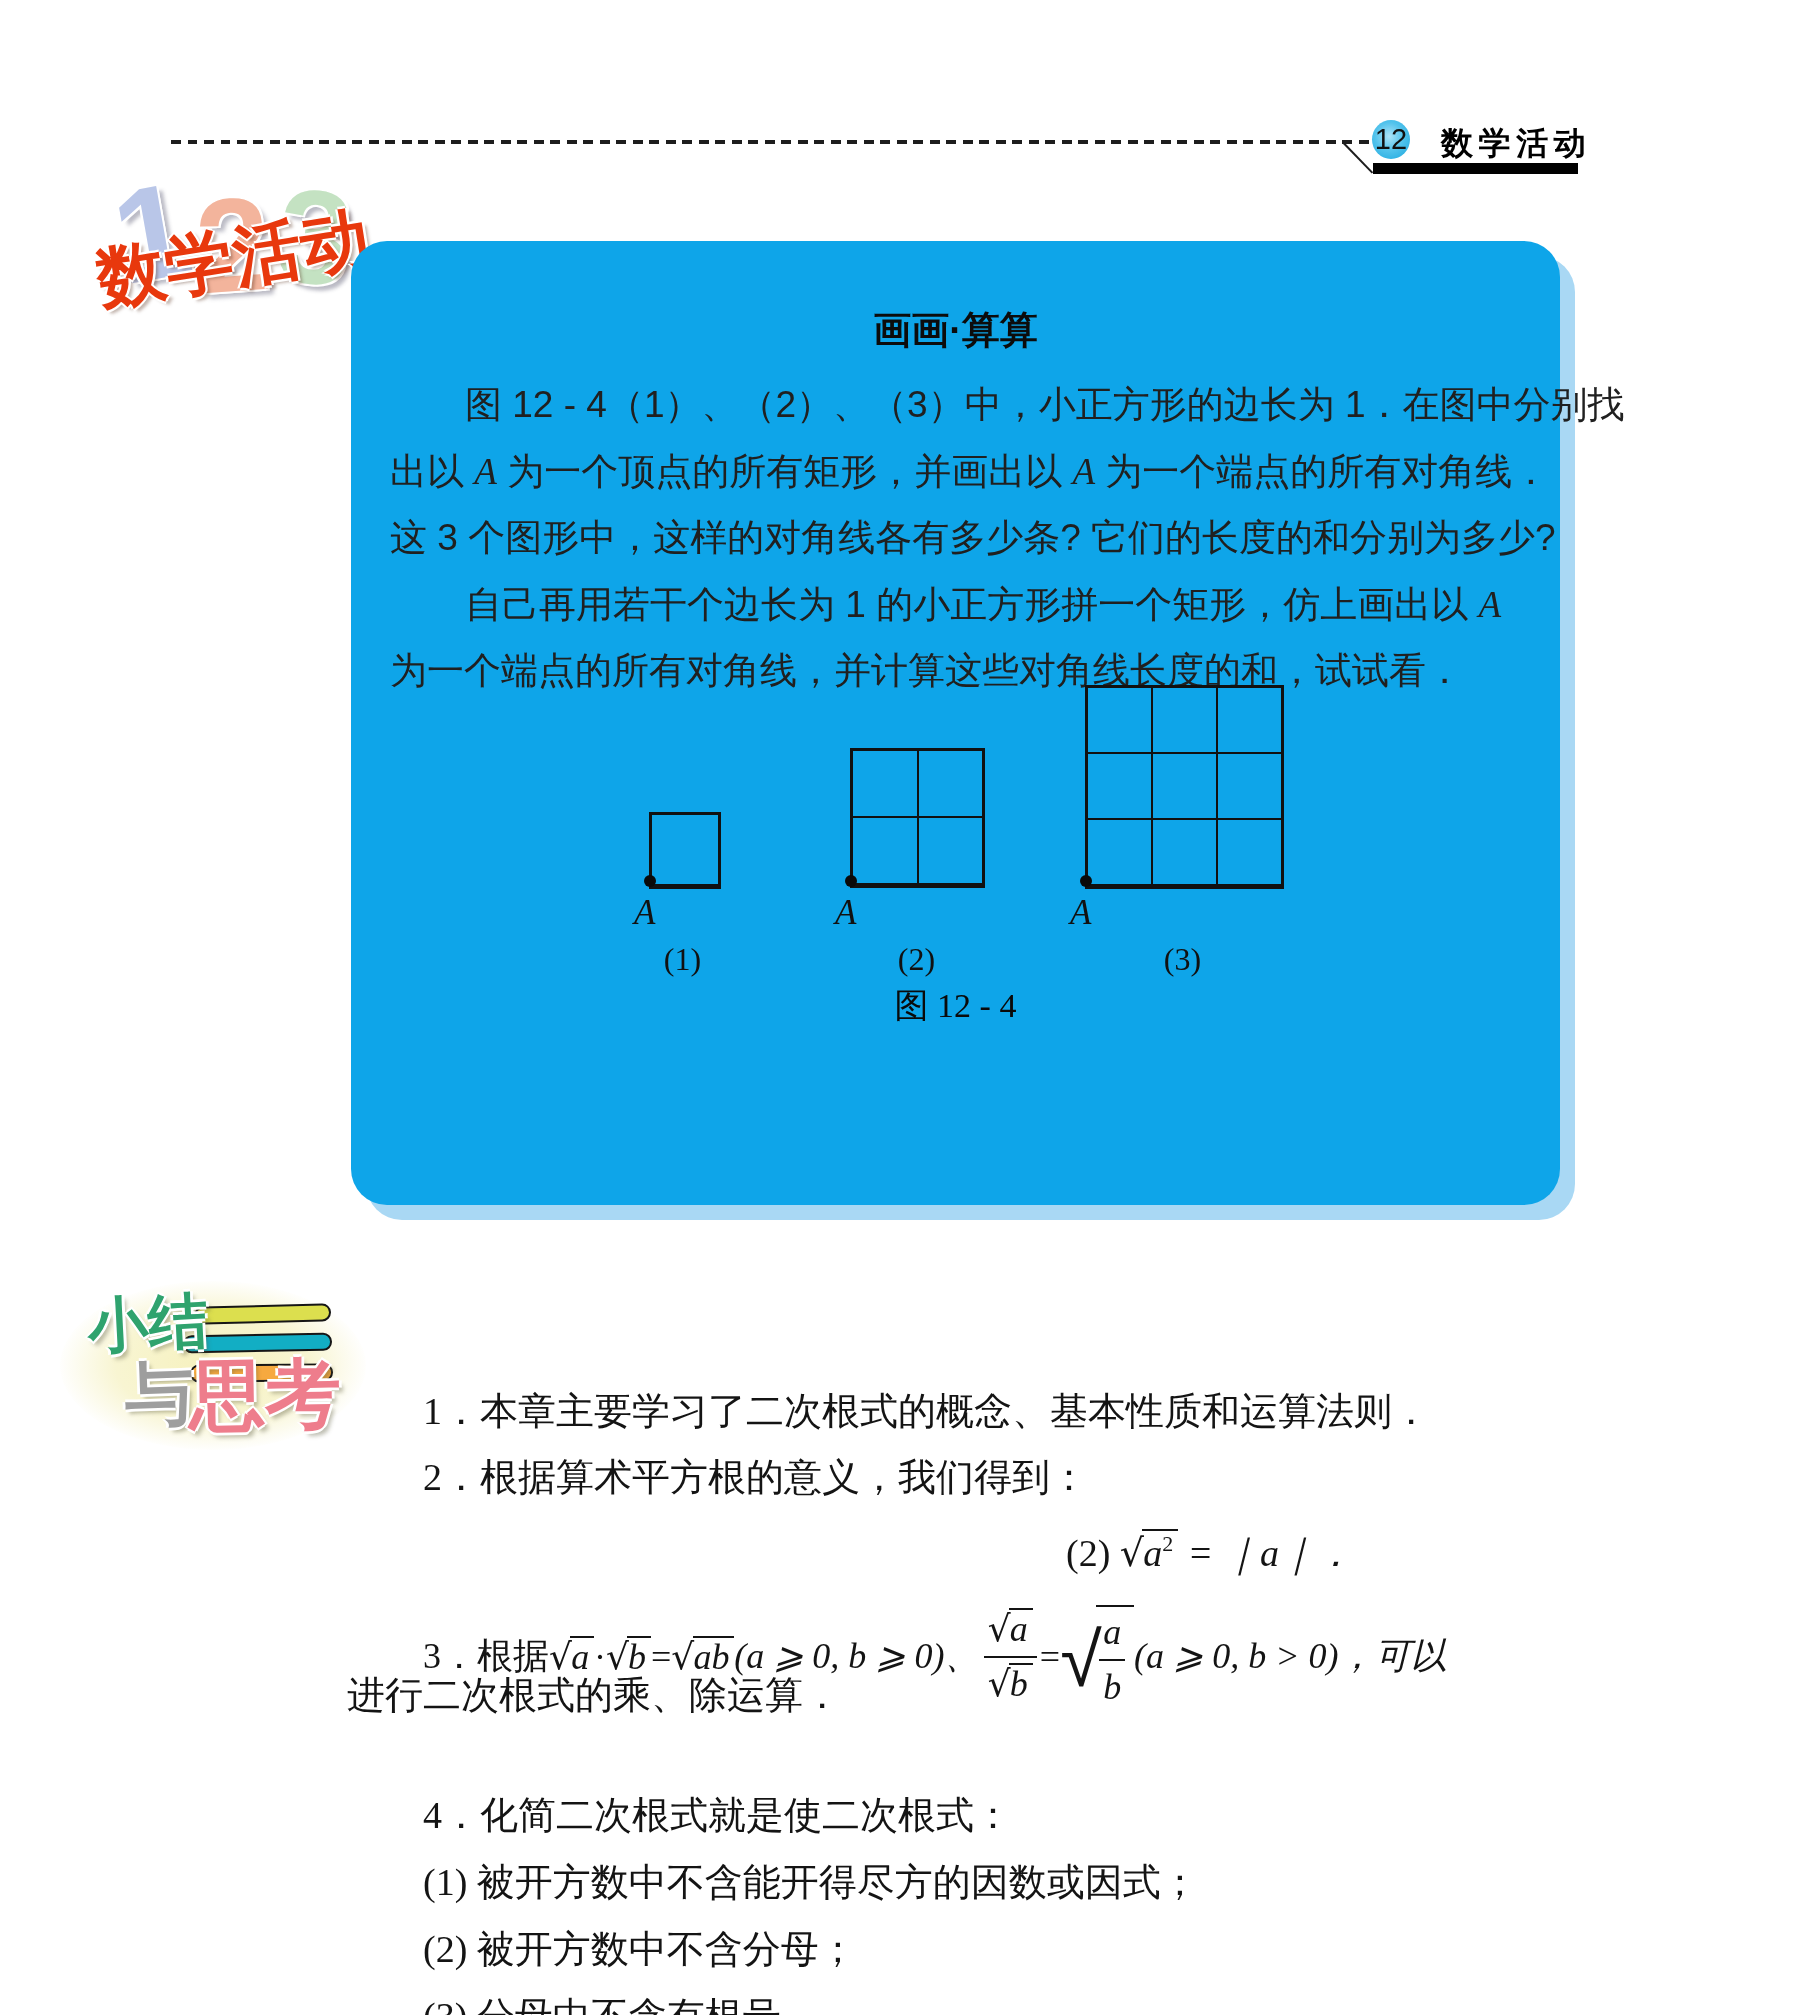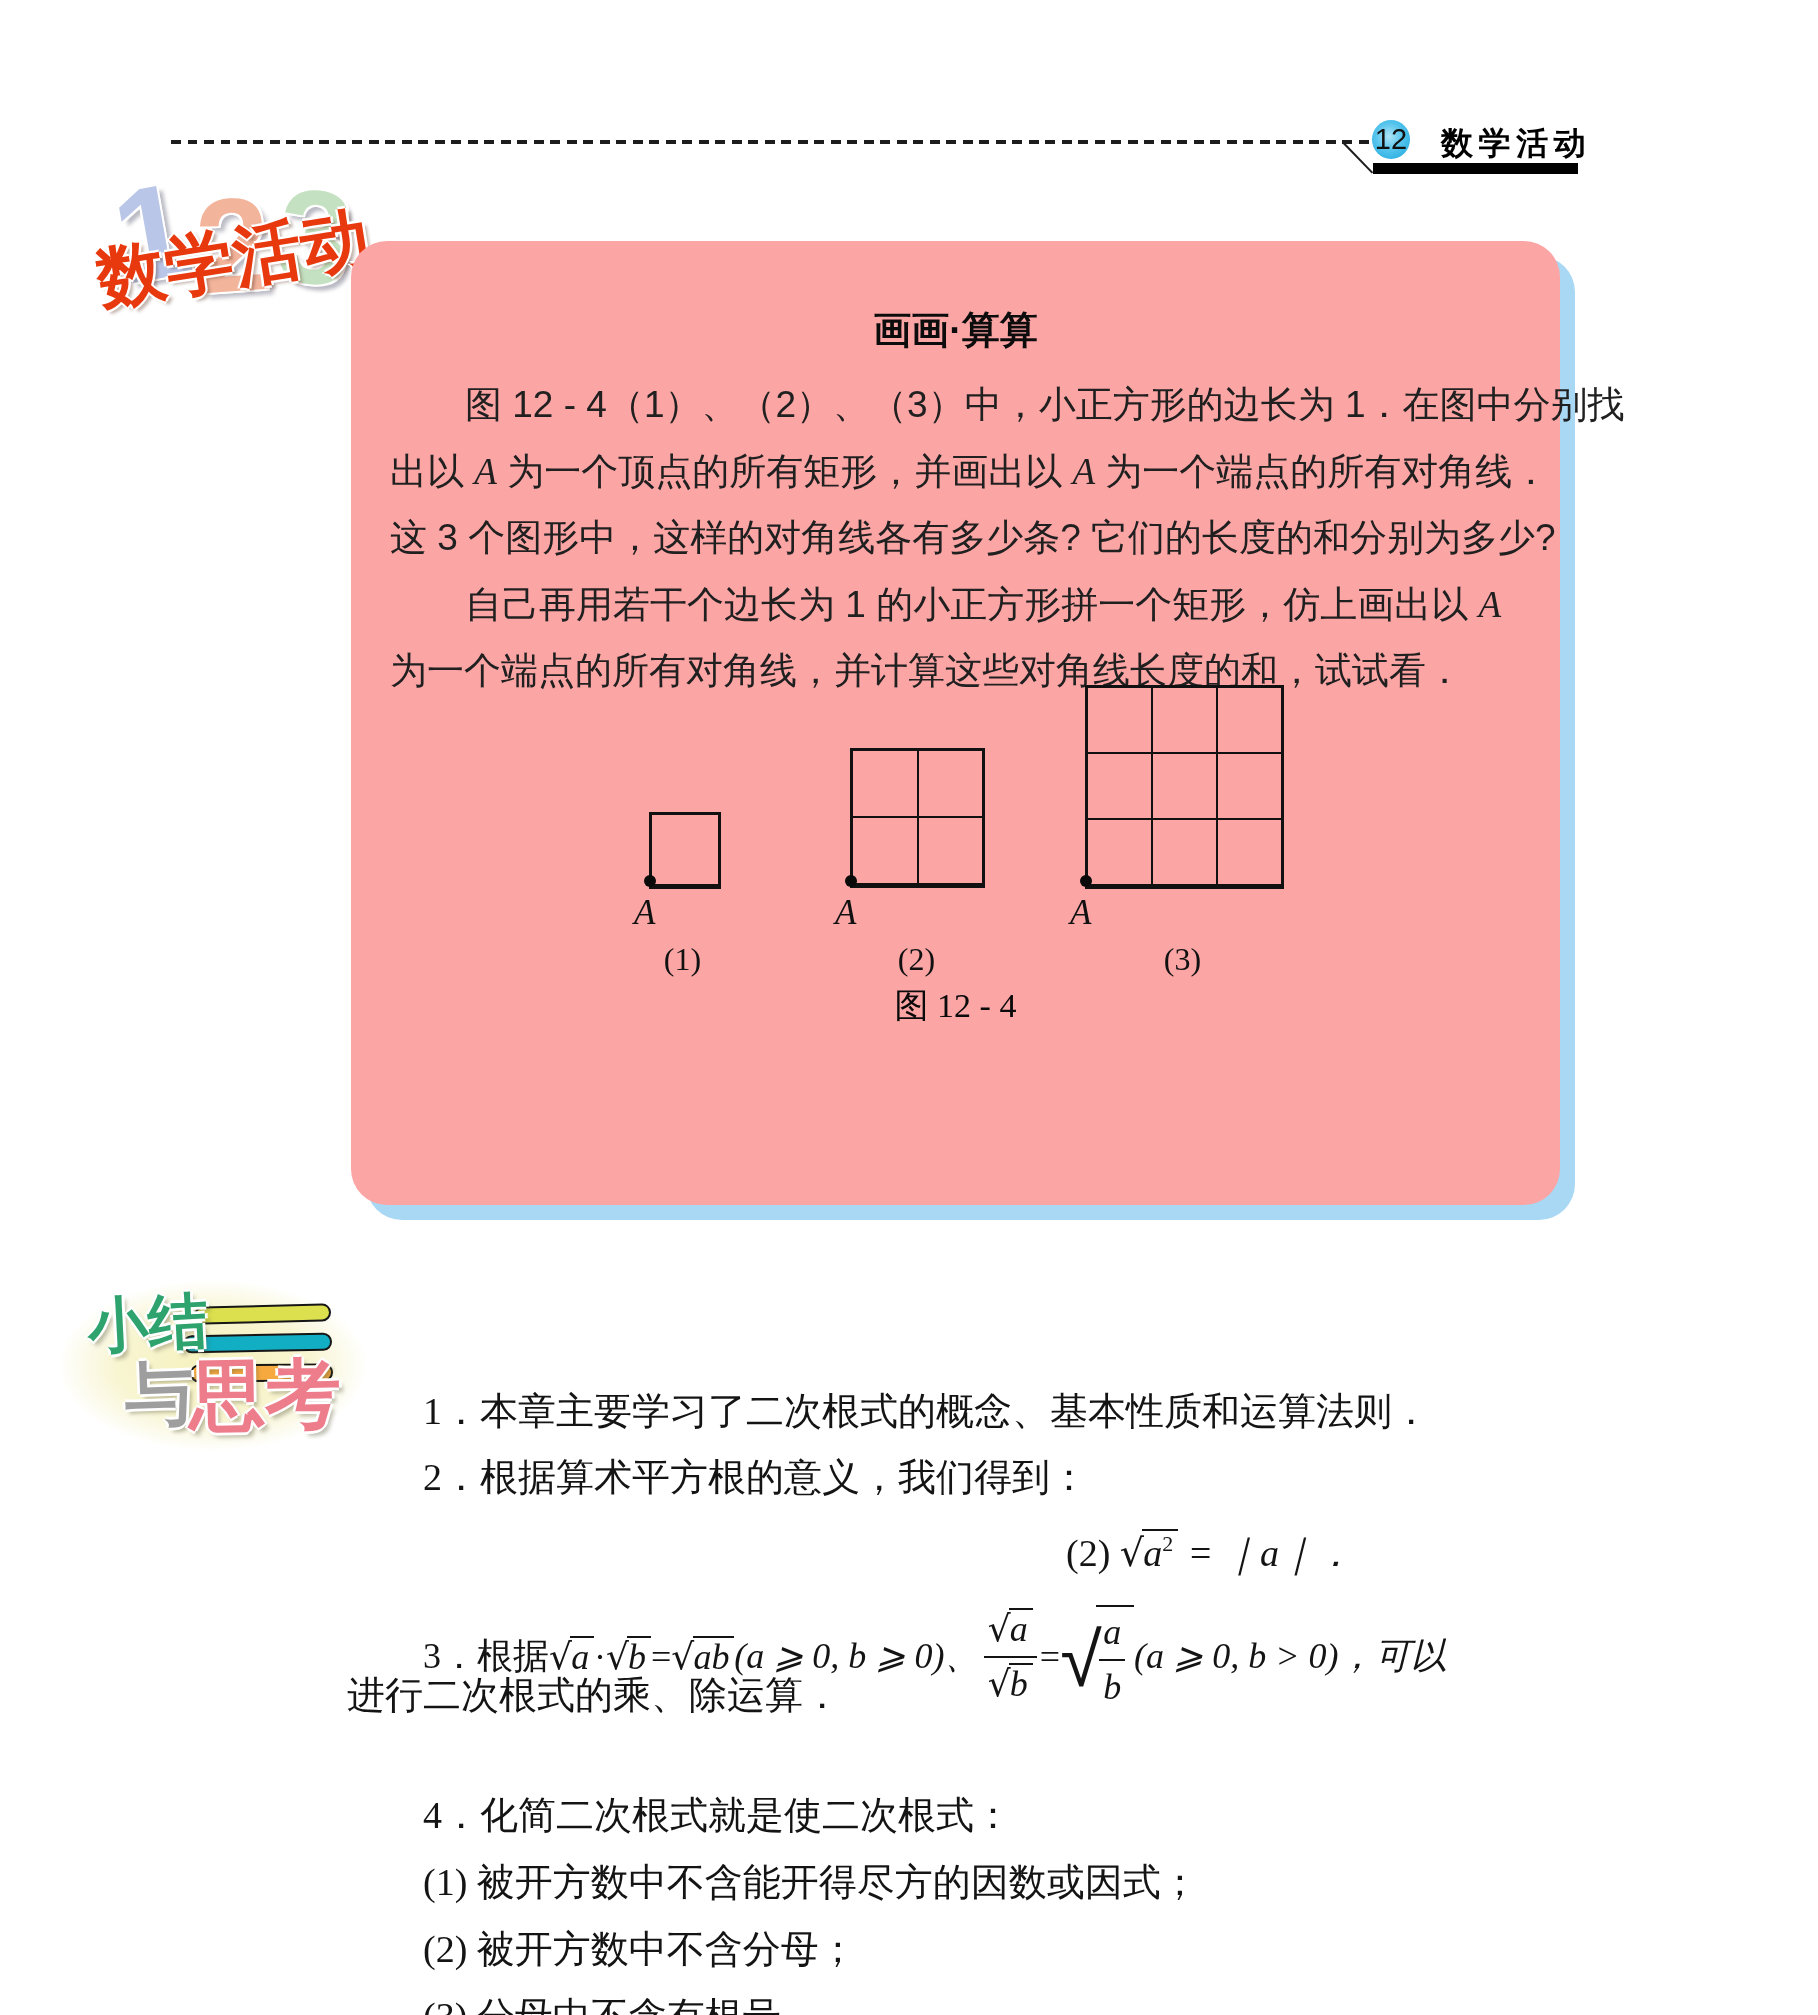--- a/index.html
+++ b/index.html
@@ -30,21 +30,21 @@
   .n3{left:185px;top:10px;color:#c4e2c2;transform:rotate(6deg);}
   .logo-red{position:absolute;left:3.2px;top:52px;width:282px;
     font-family:"Liberation Sans","DejaVu Sans",sans-serif;font-weight:bold;
     font-size:68px;letter-spacing:0.8px;color:#e8380d;transform:rotate(-9deg);
     text-shadow:-2.4px 0 0 #fff,2.4px 0 0 #fff,0 -2.4px 0 #fff,0 2.4px 0 #fff,4px 4px 3.2px rgba(80,40,20,.35);}
 
   
   .card-shadow{position:absolute;left:366px;top:256px;width:1209px;height:964px;
     border-radius:36px;background:#a9d8f4;}
   .card{position:absolute;left:351px;top:241px;width:1209px;height:964px;
-    border-radius:36px;background:#fca5a5;}
+    border-radius:36px;background:#0ea5e9;}
   .card-title{position:absolute;left:0;top:64px;width:100%;text-align:center;
     font-family:"Liberation Sans","DejaVu Sans",sans-serif;font-weight:bold;
     font-size:38px;color:#0c0c0c;}
   .card-line{position:absolute;left:39px;width:1140px;
     font-family:"Liberation Sans","DejaVu Sans",sans-serif;
     font-size:37px;line-height:1;color:#202020;white-space:nowrap;}
   .cl1{top:145px;text-indent:75px;}
   .cl2{top:212px;}
   .cl3{top:278px;}
   .cl4{top:345px;text-indent:75px;}

